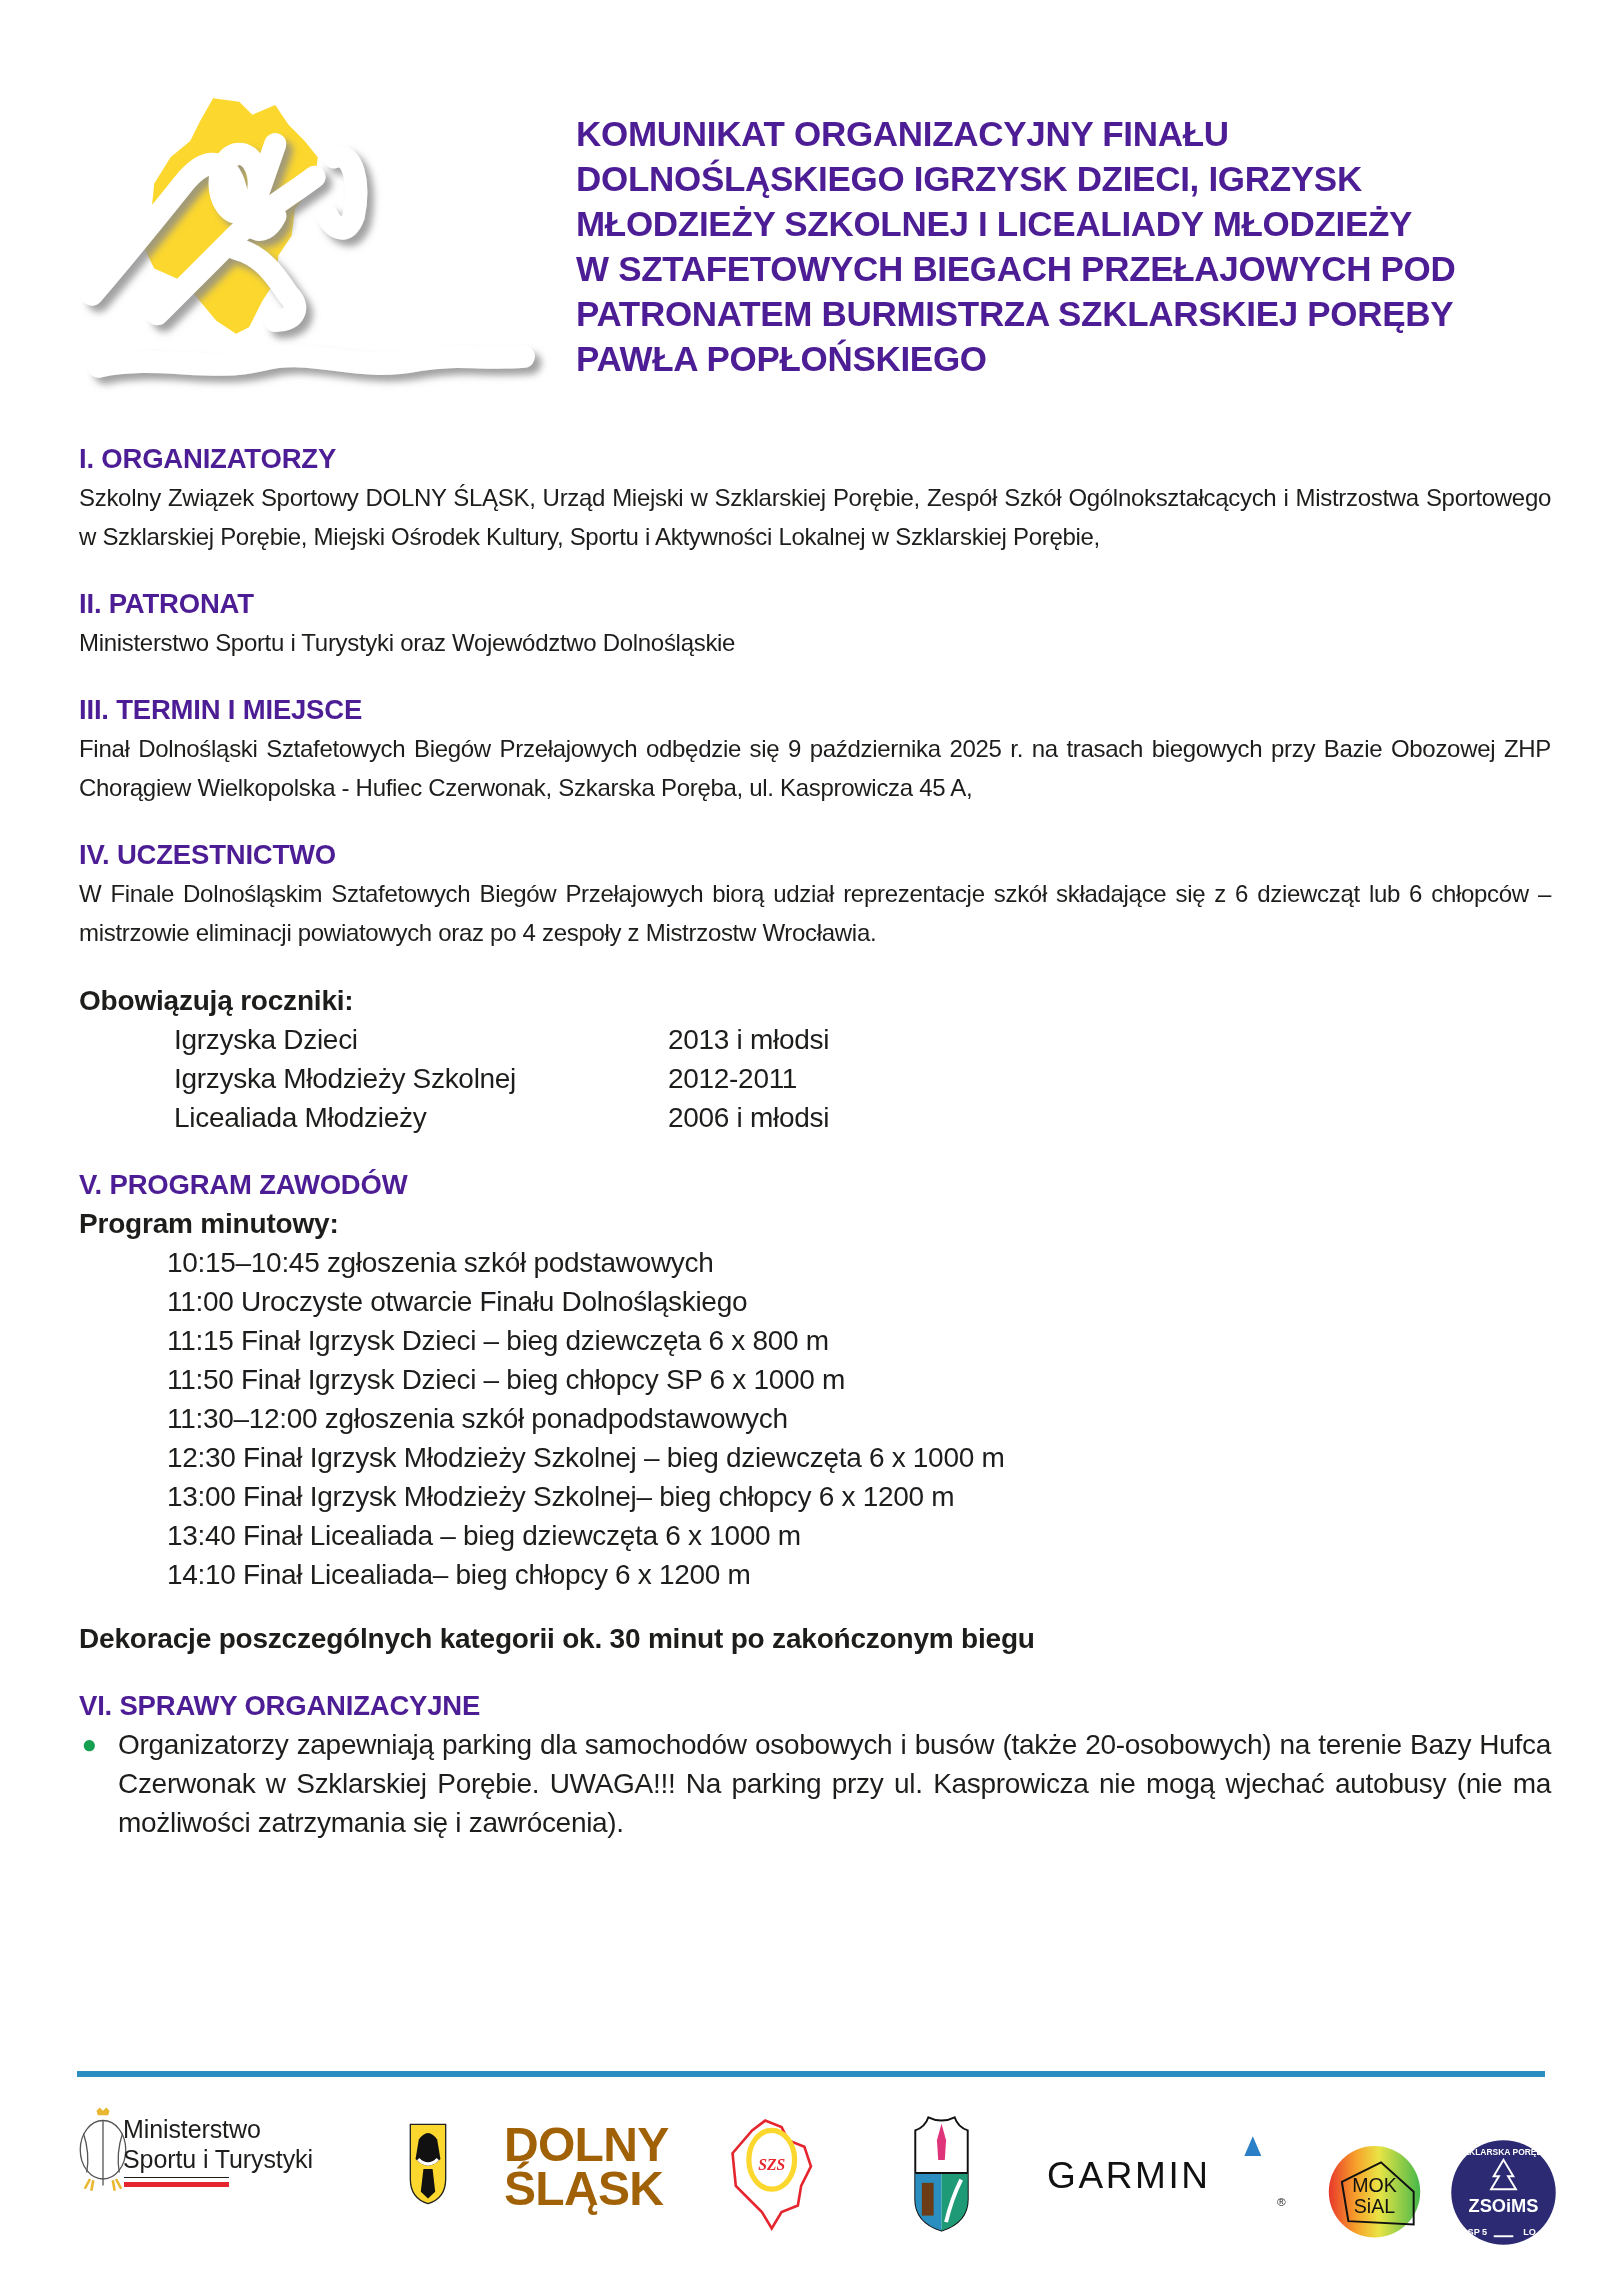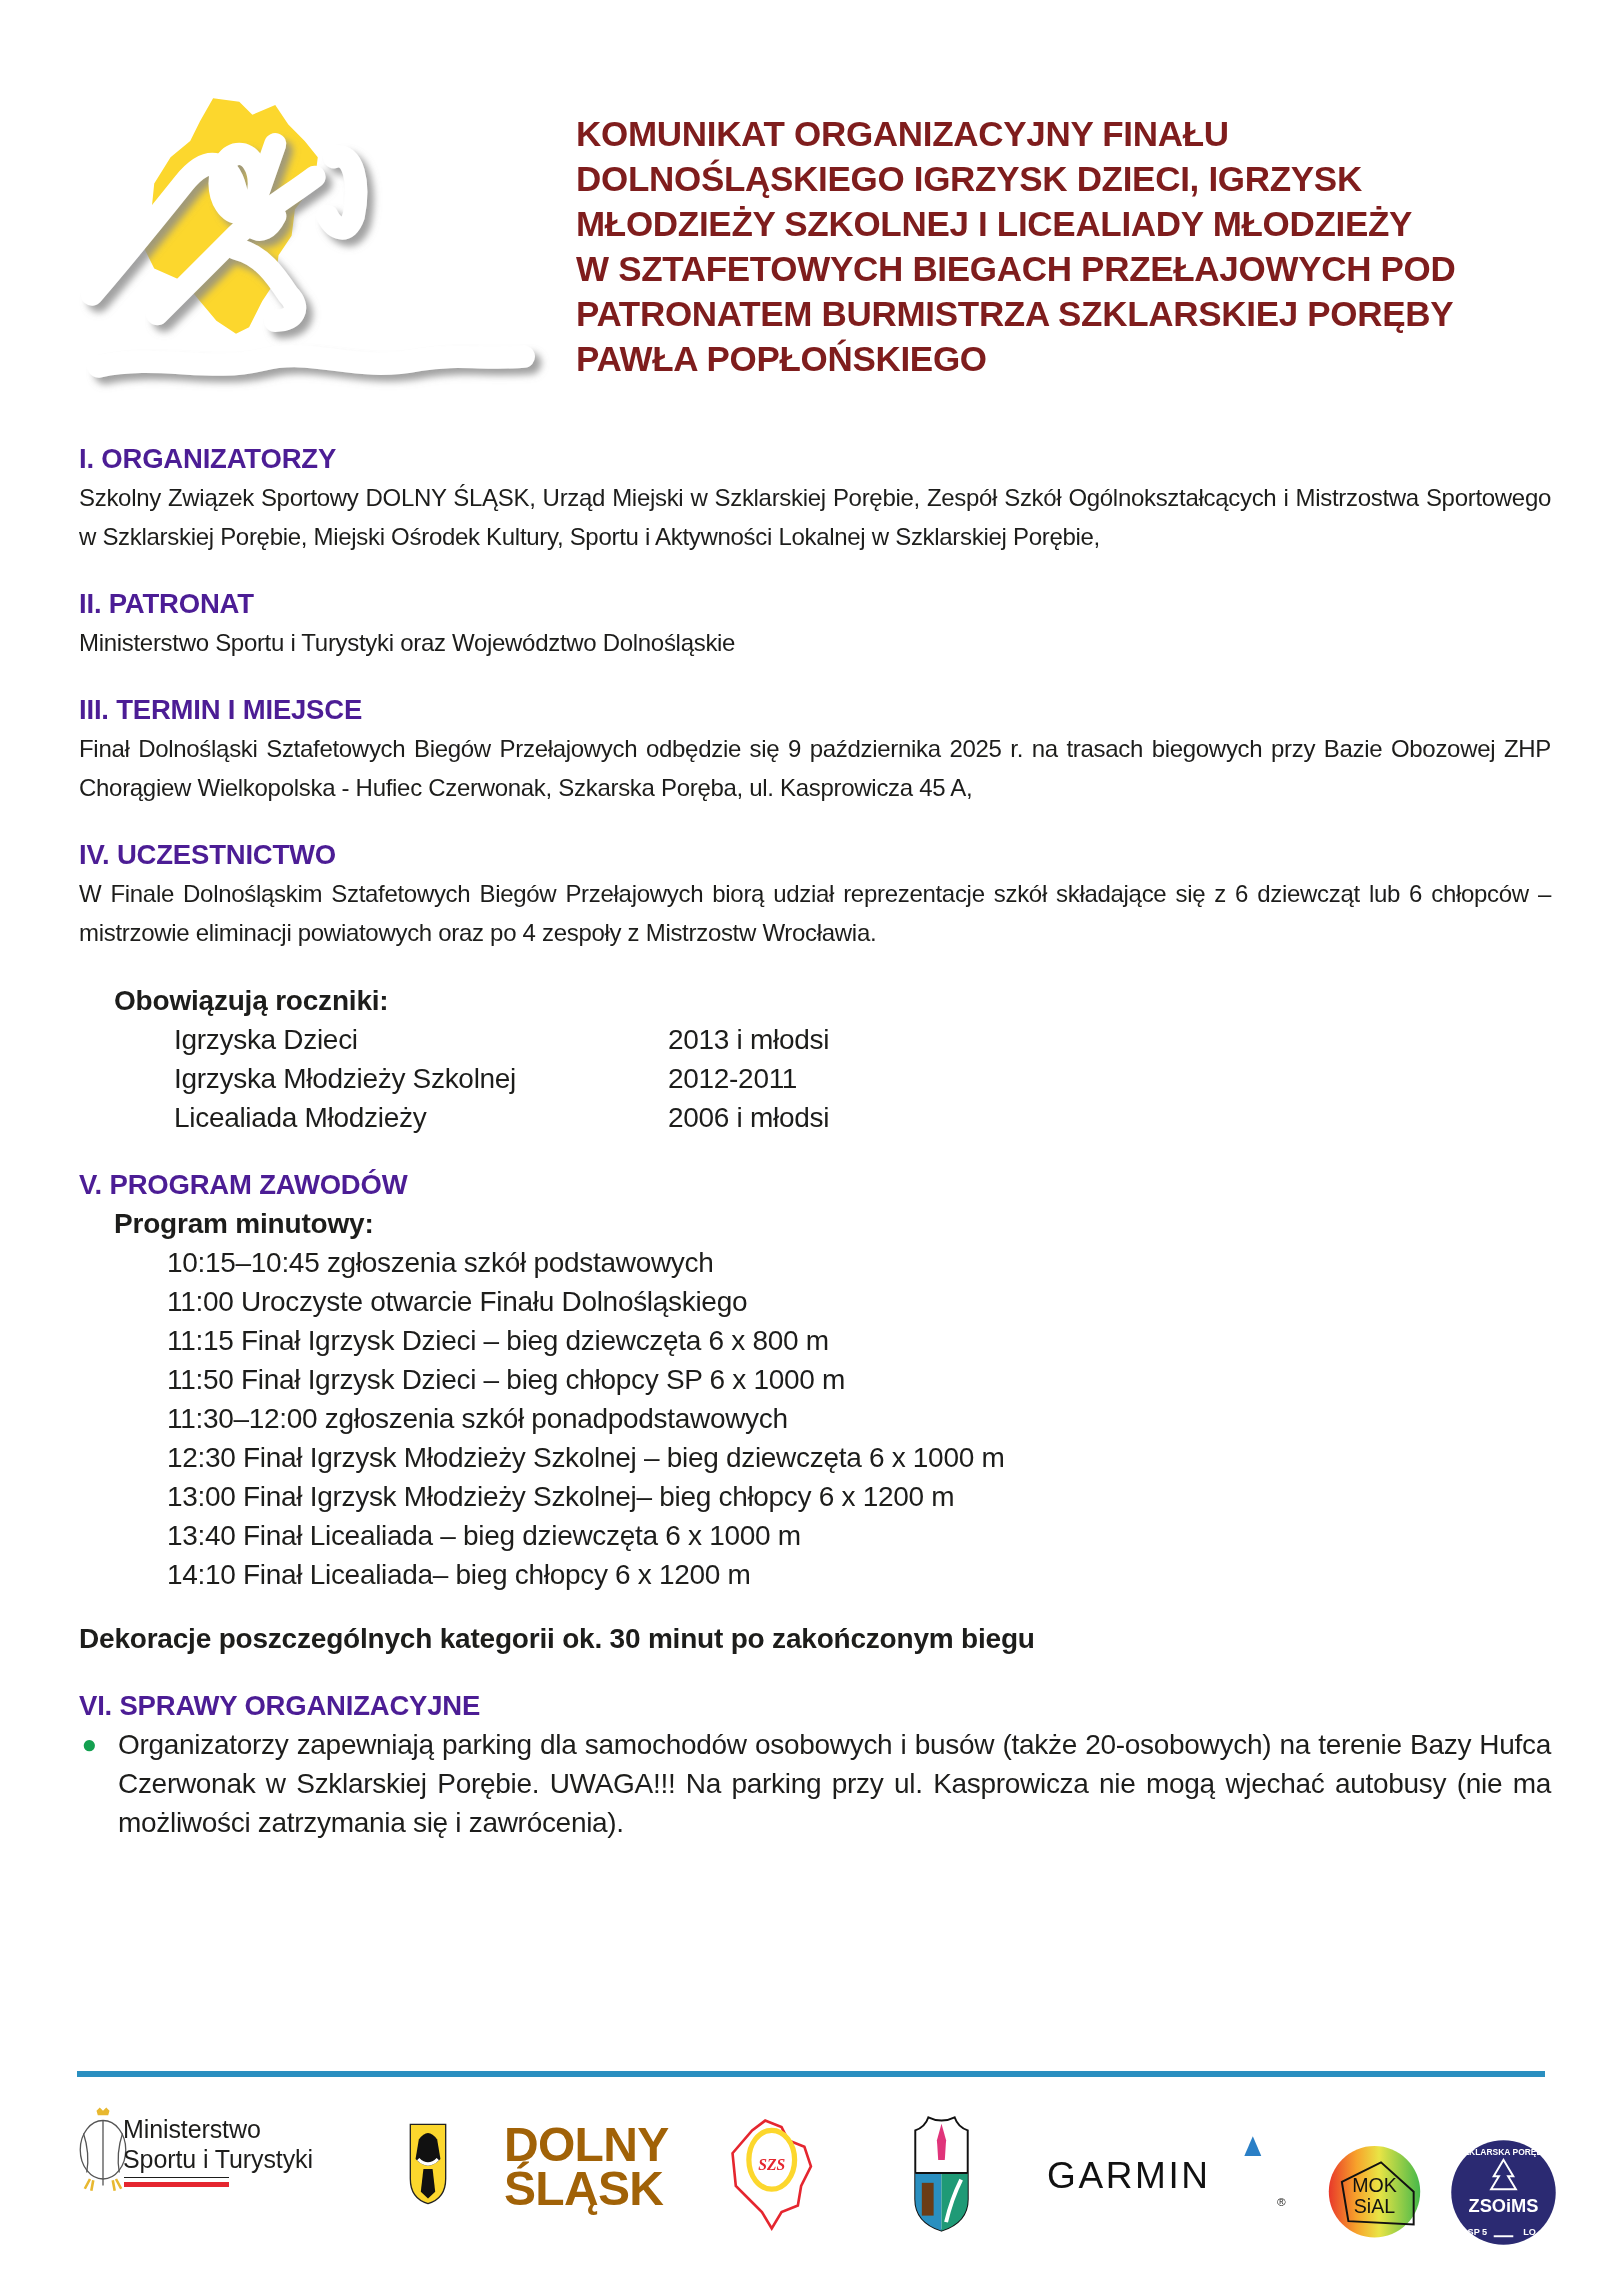--- a/index.html
+++ b/index.html
@@ -8,35 +8,35 @@
       position: relative;
       font-family: "Liberation Sans", "DejaVu Sans", sans-serif;
       color: #1d1d1b;
       overflow: hidden;
     }
     .logo-main {
       position: absolute; left: 79px; top: 85px; width: 471px; height: 308px;
     }
     .title {
       position: absolute; left: 576px; top: 111px; width: 982px;
-      color: #7f1d1d; font-weight: bold; font-size: 35px; line-height: 45px;
+      color: #4c1d95; font-weight: bold; font-size: 35px; line-height: 45px;
       text-transform: uppercase; letter-spacing: -0.3px;
       font-family: "Liberation Sans Narrow", "Liberation Sans", sans-serif;
     }
     .content { position: absolute; left: 79px; top: 440px; width: 1472px; }
     .section { margin-bottom: 29px; }
     .sec-head {
       color: #4c1d95; font-weight: bold; font-size: 27.5px; line-height: 38px;
       letter-spacing: -0.2px;
     }
     .para {
       font-size: 24px; line-height: 39px; text-align: justify;
       letter-spacing: -0.3px;
     }
-    .sub-head { font-weight: bold; font-size: 28px; line-height: 39px; letter-spacing: -0.2px; margin-left: 35px; }
+    .sub-head { font-weight: bold; font-size: 28px; line-height: 39px; letter-spacing: -0.2px; }
     .year-table { margin-left: 95px; }
     .year-row { display: flex; font-size: 28px; line-height: 39px; letter-spacing: -0.3px; }
     .year-cat { width: 494px; }
     .schedule { margin-left: 88px; }
     .sched-row { font-size: 28px; line-height: 39px; letter-spacing: -0.3px; }
     .decor { font-weight: bold; font-size: 28px; line-height: 39px; margin-top: 25px; margin-bottom: 29px; letter-spacing: -0.2px; }
     .bullet-item { display: flex; font-size: 28px; line-height: 39px; letter-spacing: -0.3px; }
     .bullet { width: 39px; flex: none; color: #14a050; font-size: 26px; padding-left: 2.6px; }
     .bullet-text { flex: 1; text-align: justify; }
     .divider {

